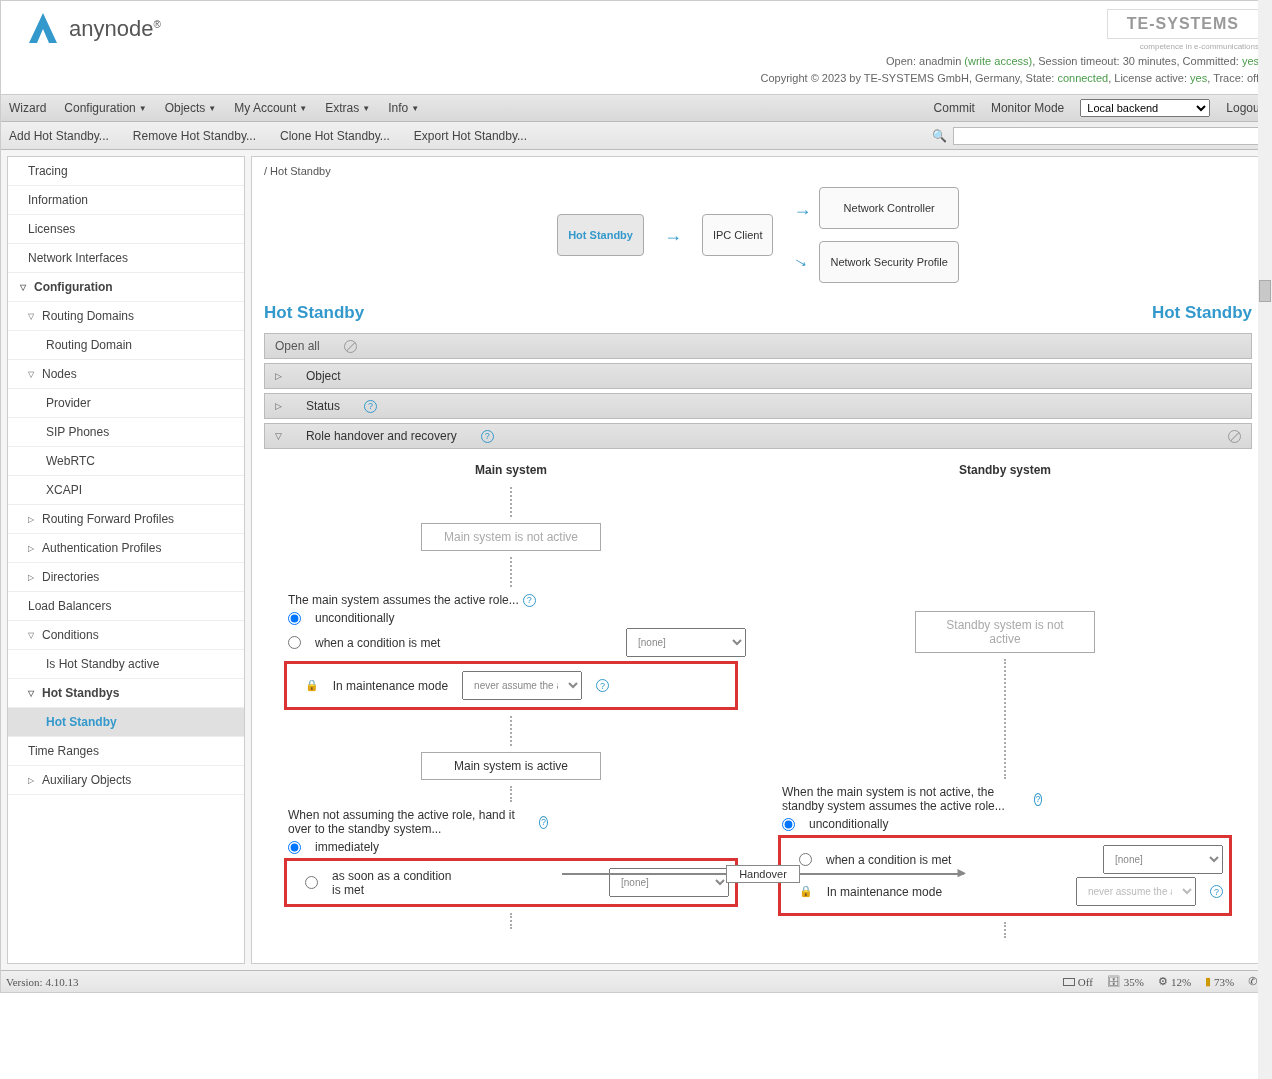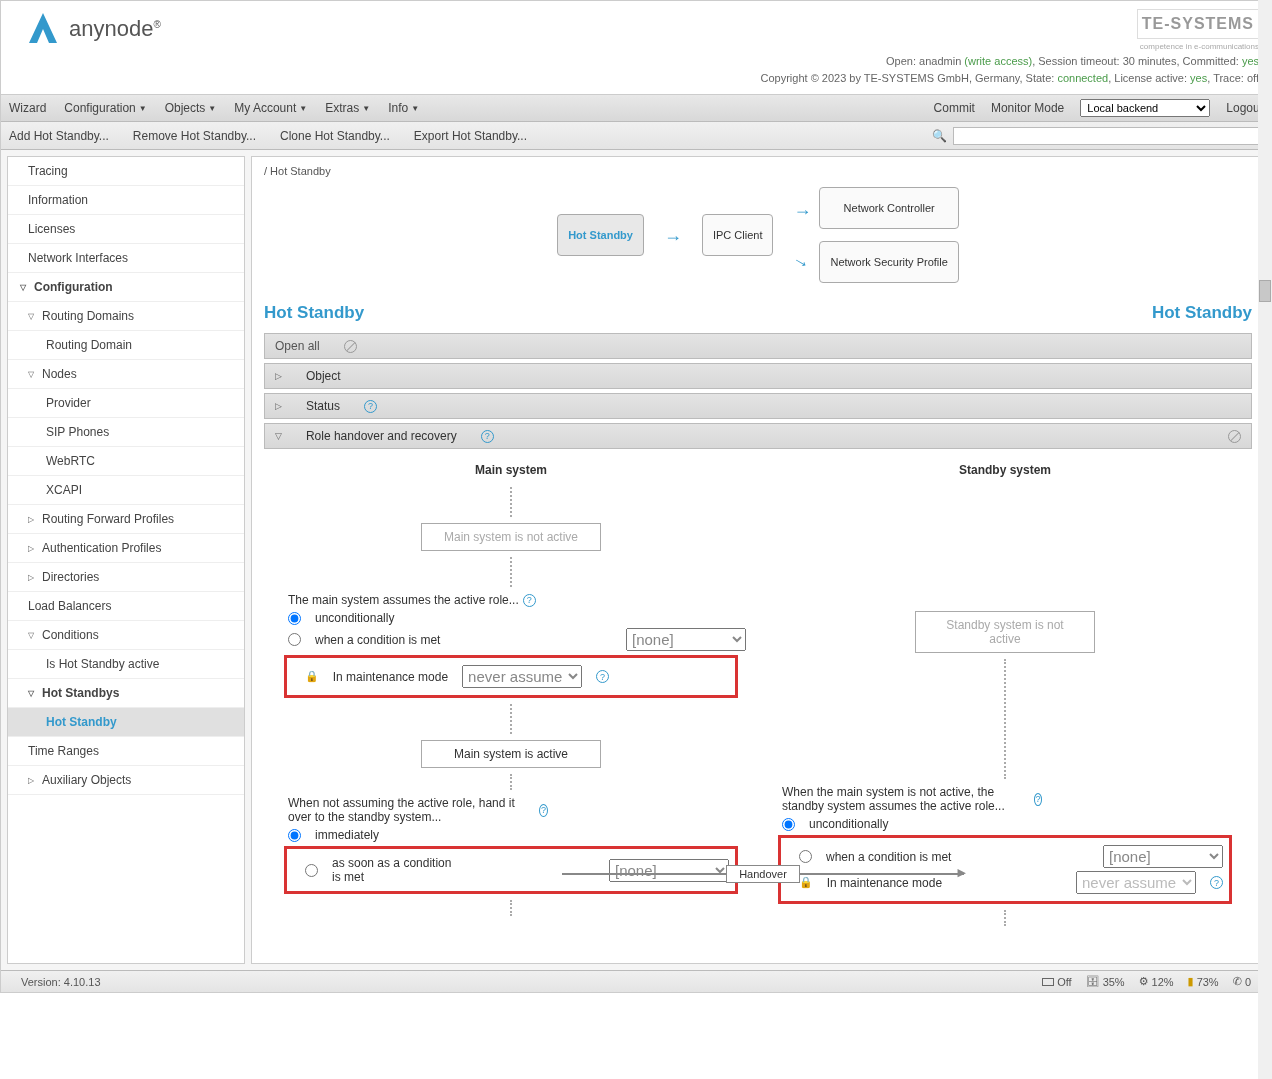--- a/index.html
+++ b/index.html
@@ -6,21 +6,21 @@
 body { font-family: Arial, sans-serif; font-size: 12px; color: #333; background: #fff; }
 .page { width: 1272px; border: 1px solid #ccc; }
 
 
 .header { display: flex; justify-content: space-between; align-items: flex-start; padding: 8px 12px; background: #fff; margin-left: 10px; }
 .logo-area { display: flex; align-items: center; gap: 6px; }
 .logo-mark { width: 40px; height: 40px; }
 .logo-text { font-size: 22px; color: #555; font-weight: 300; }
 .logo-text sup { font-size: 10px; }
 .header-right { text-align: right; font-size: 11px; color: #666; line-height: 1.5; }
-.te-logo { font-size: 16px; color: #999; font-weight: bold; letter-spacing: 1px; border: 1px solid #ddd; padding: 2px 4px; margin-bottom: 2px; display: inline-block; }
+.te-logo { font-size: 16px; color: #999; font-weight: bold; letter-spacing: 1px; border: 1px solid #ddd; padding: 2px 19px; margin-bottom: 2px; display: inline-block; }
 .te-tag { font-size: 8px; color: #aaa; display: block; }
 .green { color: #4a9b4a; }
 
 
 .menubar { display: flex; align-items: center; background: linear-gradient(#e8e8e8, #d8d8d8); border-top: 1px solid #ccc; border-bottom: 1px solid #bbb; height: 28px; padding: 0 8px; }
 .menubar-left { display: flex; gap: 18px; }
 .menu-item { color: #444; cursor: pointer; display: flex; align-items: center; gap: 3px; }
 .menubar-right { margin-left: auto; display: flex; align-items: center; gap: 16px; }
 .backend-select { font-size: 11px; padding: 1px 2px; width: 130px; }
 .caret { font-size: 8px; }
@@ -68,35 +68,35 @@
 
 .role-body { padding: 10px 0; }
 .columns { display: flex; }
 .col { flex: 1; padding: 0 12px; position: relative; }
 .col-title { text-align: center; font-weight: bold; font-size: 12px; margin-bottom: 10px; }
 .vline { border-left: 2px dotted #aaa; height: 30px; margin: 6px auto; width: 0; }
 .state-box { border: 1px solid #aaa; padding: 6px 20px; text-align: center; margin: 4px auto; width: 180px; font-size: 12px; background: #fff; }
 .state-box.faded { color: #aaa; }
 .option-row { display: flex; align-items: center; gap: 14px; margin: 3px 0 3px 12px; font-size: 12px; }
 .option-row input[type=radio] { margin: 0; }
-.option-row select { font-size: 15px; padding: 1px; width: 120px; color: #888; }
+.option-row select { font-size: 10px; padding: 7px; width: 120px; color: #888; }
 .text-line { margin: 6px 0 4px 12px; font-size: 12px; display: flex; align-items: center; gap: 4px; }
 .highlight-box { border: 3px solid #d93333; padding: 4px 6px; margin: 4px 8px; }
 .lock-icon { font-size: 11px; }
 
 .handover-row { display: flex; align-items: center; justify-content: center; position: relative; margin: 8px 0; }
 .handover-arrow { flex: 1; border-top: 2px solid #888; position: relative; }
 .handover-arrow::after { content: "▶"; position: absolute; right: -2px; top: -9px; color: #888; font-size: 11px; }
 .handover-label { border: 1px solid #888; padding: 2px 12px; background: #fff; margin: 0 -40px; z-index: 1; font-size: 11px; }
 
 .scroll-track { position: absolute; right: 0; top: 0; bottom: 0; width: 14px; background: #f0f0f0; }
 .scroll-thumb { position: absolute; right: 1px; width: 12px; background: #c8c8c8; border: 1px solid #aaa; }
 
 
-.footer { display: flex; align-items: center; background: linear-gradient(#f0f0f0, #e4e4e4); border-top: 1px solid #bbb; height: 22px; padding: 0 20px; font-size: 11px; color: #555; }
+.footer { display: flex; align-items: center; background: linear-gradient(#f0f0f0, #e4e4e4); border-top: 1px solid #bbb; height: 22px; padding: 0 5px; font-size: 11px; color: #555; font-family: Liberation Serif, serif; }
 .footer-right { margin-left: auto; display: flex; gap: 14px; align-items: center; }
 .fi { display: flex; align-items: center; gap: 3px; }
 .icon-sq { width: 12px; height: 8px; border: 1px solid #666; display: inline-block; }
 </style>
 </head>
 <body>
 
 <div class="page">
 
   <div class="header">

